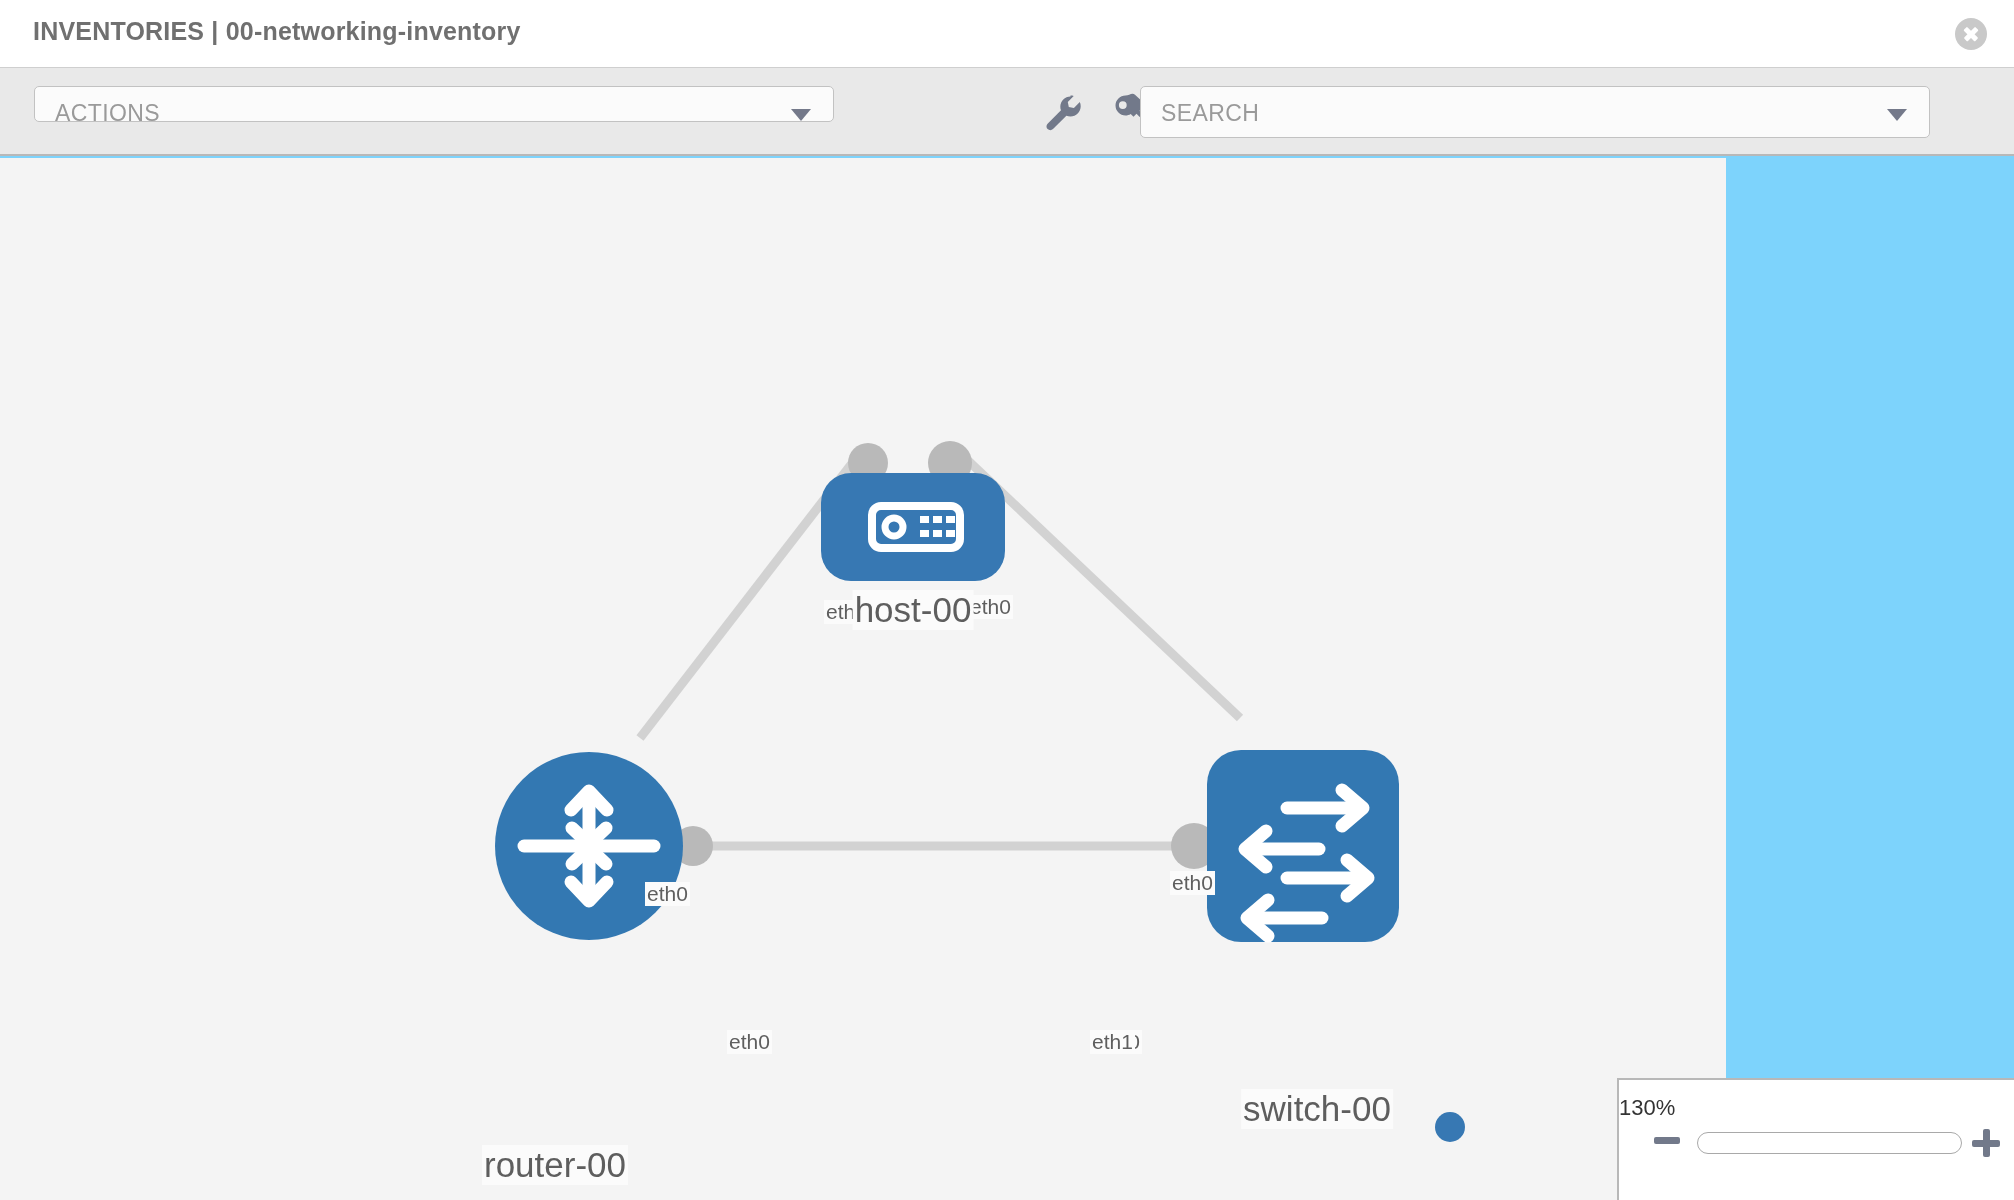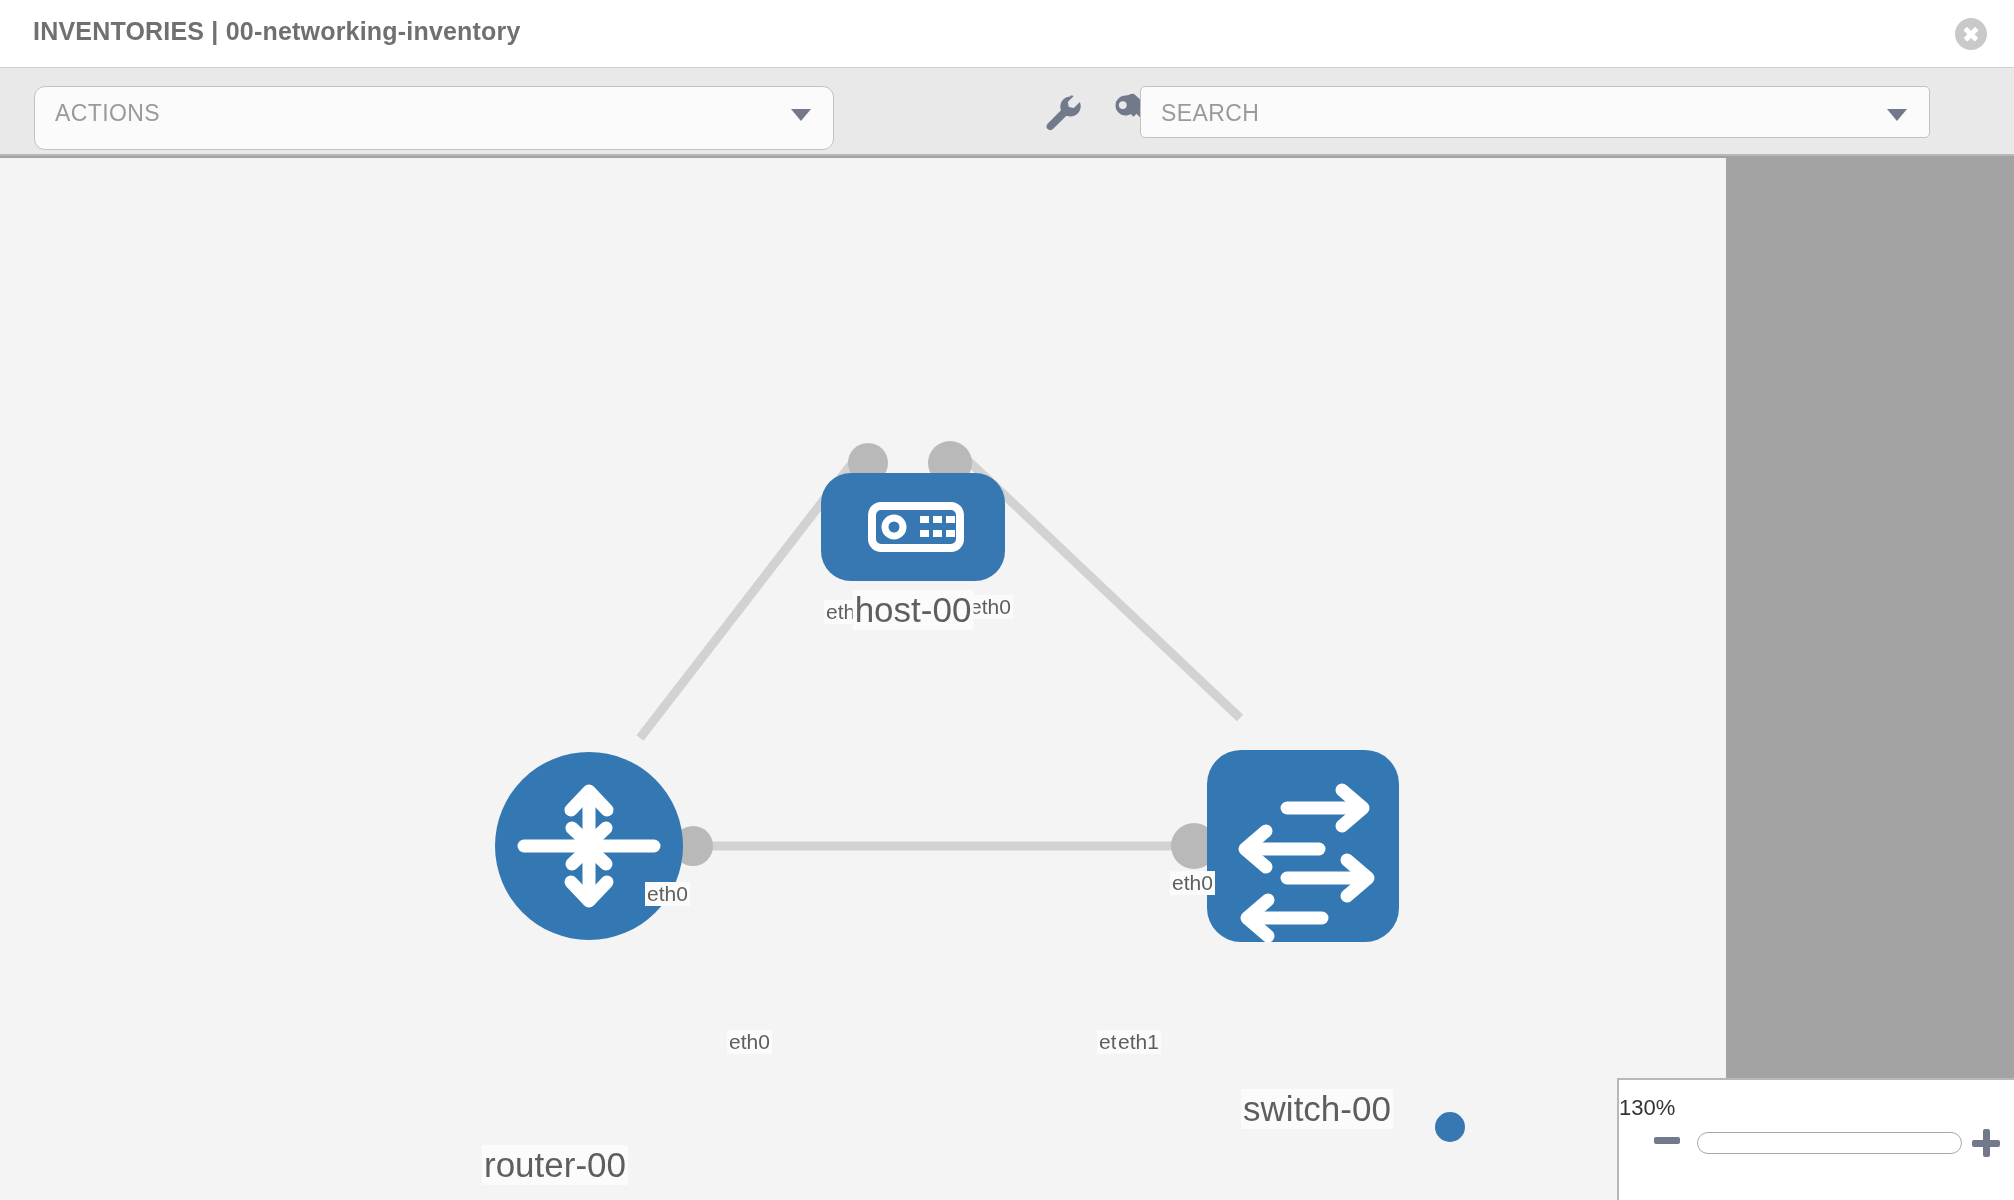--- a/index.html
+++ b/index.html
@@ -9,21 +9,21 @@
     height: 1200px;
     overflow: hidden;
     background: #ffffff;
     font-family: "Liberation Sans", sans-serif;
   }
 
   #app {
     position: relative;
     width: 2014px;
     height: 1200px;
-    background: #a3a3a3;
+    background: #7dd3fc;
   }
 
   
   .header {
     position: absolute;
     left: 0; top: 0;
     width: 2014px;
     height: 68px;
     background: #ffffff;
     border-bottom: 1px solid #cfcfcf;
@@ -71,24 +71,24 @@
     height: 88px;
     background: #e9e9e9;
     border-bottom: 2px solid #b8b8b8;
     box-sizing: border-box;
   }
   .actions-select {
     position: absolute;
     left: 34px;
     top: 18px;
     width: 800px;
-    height: 64px;
+    height: 36px;
     background: #fbfbfb;
     border: 1px solid #c2c2c2;
-    border-radius: 11px;
+    border-radius: 5px;
     box-sizing: border-box;
     cursor: pointer;
   }
   .actions-select .sel-label {
     position: absolute;
     left: 20px;
     top: 13px;
     font-size: 23px;
     color: #9a9a9a;
     letter-spacing: 0.4px;
@@ -358,21 +358,21 @@
     <div class="edge-label" style="left:968px;  top:437px;">eth0</div>
 
     <div class="edge-label" style="left:645px;  top:724px;">eth0</div>
 
     <div class="edge-label" style="left:1170px; top:713px;">eth0</div>
 
     <div class="edge-label" style="left:727px;  top:872px;">eth0</div>
 
     <div class="edge-label" style="left:1097px; top:872px;">eth0</div>
 
-    <div class="edge-label" style="left:1116px; top:872px;">eth1</div>
+    <div class="edge-label" style="left:1090px; top:872px;">eth1</div>
 
     <div class="node-label" style="left:913px;  top:432px;">host-00</div>
 
     <div class="node-label" style="left:555px;  top:987px;">router-00</div>
 
     <div class="node-label" style="left:1303px; top:931px;margin-left:14px;">switch-00</div>
   </div>
 
   <div class="zoom-widget">
     <div class="zoom-percent">130%</div>

